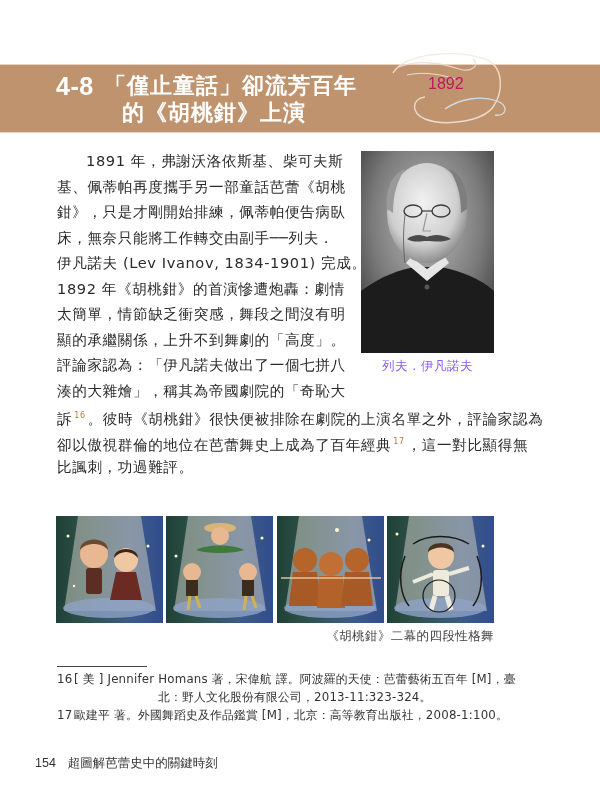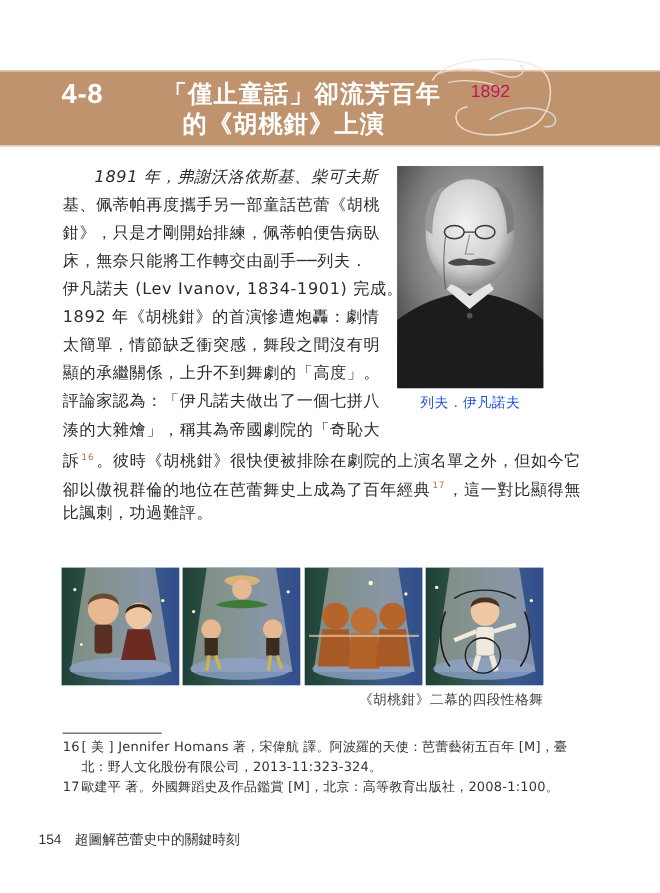--- a/index.html
+++ b/index.html
@@ -18,72 +18,72 @@
       border-bottom: 1px solid #e7d3c2;
     }
     .section-number {
       position: absolute; left: 56px; top: 72px;
       font-family: "Liberation Sans", sans-serif; font-weight: bold;
       font-size: 25px; color: #ffffff; letter-spacing: 0.5px;
     }
     .title-line {
       position: absolute; left: 105px;
       font-family: "DejaVu Sans", sans-serif; font-weight: bold;
-      font-size: 22px; color: #ffffff; letter-spacing: 1px; white-space: nowrap; margin-left: 44px;
+      font-size: 22px; color: #ffffff; letter-spacing: 1px; white-space: nowrap;
     }
     .title-line.l1 { top: 71px; left: 104px; }
     .title-line.l2 { top: 98px; left: 122px; }
     .year-label {
       position: absolute; left: 428px; top: 75px;
       font-family: "Liberation Sans", sans-serif; font-weight: normal;
       font-size: 16px; color: #be185d;
     }
     .ornament { position: absolute; left: 385px; top: 45px; width: 130px; height: 85px; pointer-events: none; }
 
     
     .body-text {
       position: absolute; font-size: 14.6px; line-height: 25.5px; color: #2b2b2b;
       letter-spacing: 0.6px;
     }
     .body-line { white-space: nowrap; height: 25.5px; }
-    .indent { padding-left: 29px; font-style: italic; }
+    .indent { padding-left: 29px; }
     .sup {
       font-size: 8px; color: #b07a48; vertical-align: 6px; margin: 0 2px;
     }
 
     
     .portrait {
       position: absolute; left: 361px; top: 151px; width: 133px; height: 202px;
       background: radial-gradient(ellipse at 45% 35%, #d8d8d8 0%, #a8a8a8 35%, #6a6a6a 60%, #2a2a2a 100%);
       overflow: hidden;
     }
     .portrait svg { width: 100%; height: 100%; display: block; }
     .portrait-caption {
       position: absolute; left: 361px; top: 358px; width: 133px; text-align: center;
-      font-size: 12.5px; color: #1d4ed8; letter-spacing: 0.5px;
+      font-size: 12.5px; color: #8b5cf6; letter-spacing: 0.5px;
     }
 
     
     .panels { position: absolute; left: 56px; top: 516px; width: 438px; height: 107px; }
     .panel {
       position: absolute; top: 0; width: 107px; height: 107px; overflow: hidden;
       background: linear-gradient(90deg, #1f4036 0%, #2c5148 25%, #3b5c8a 70%, #324d8c 100%);
     }
     .panel svg { width: 100%; height: 100%; display: block; }
     .panels-caption {
       position: absolute; left: 56px; top: 628px; width: 438px; text-align: right;
       font-size: 12.5px; color: #444; letter-spacing: 0.4px;
     }
 
     
     .fn-rule { position: absolute; left: 57px; top: 666px; width: 90px; height: 1px; background: #444; }
     .footnotes { position: absolute; left: 57px; top: 670px; font-size: 11.8px; line-height: 18px; color: #333; letter-spacing: 0.2px; }
     .fn { white-space: nowrap; }
     .fn-num { display: inline-block; width: 17px; }
-    .fn-cont { padding-left: 17px; white-space: nowrap; }
+    .fn-cont { padding-left: 17px; white-space: nowrap; text-align: center; }
 
     
     .footer { position: absolute; left: 35px; top: 755px; font-size: 12.5px; color: #333; white-space: nowrap; }
     .footer .page-num { display: inline-block; margin-right: 12px; font-family: "Liberation Sans", sans-serif; }
   </style>
 </head>
 <body>
 
 <div class="page">
 
@@ -106,21 +106,21 @@
     <div class="body-line">基、佩蒂帕再度攜手另一部童話芭蕾《胡桃</div>
     <div class="body-line">鉗》，只是才剛開始排練，佩蒂帕便告病臥</div>
     <div class="body-line">床，無奈只能將工作轉交由副手──列夫．</div>
     <div class="body-line">伊凡諾夫 (Lev Ivanov, 1834-1901) 完成。</div>
     <div class="body-line">1892 年《胡桃鉗》的首演慘遭炮轟：劇情</div>
     <div class="body-line">太簡單，情節缺乏衝突感，舞段之間沒有明</div>
     <div class="body-line">顯的承繼關係，上升不到舞劇的「高度」。</div>
     <div class="body-line">評論家認為：「伊凡諾夫做出了一個七拼八</div>
     <div class="body-line">湊的大雜燴」，稱其為帝國劇院的「奇恥大</div>
     <div class="body-line">
-      <span>訴</span><span class="sup">16</span><span>。彼時《胡桃鉗》很快便被排除在劇院的上演名單之外，但如今它</span>
+      <span>訴</span><span class="sup">16</span><span>。彼時《胡桃鉗》很快便被排除在劇院的上演名單之外，評論家認為</span>
     </div>
     <div class="body-line">
       <span>卻以傲視群倫的地位在芭蕾舞史上成為了百年經典</span><span class="sup">17</span><span>，這一對比顯得無</span>
     </div>
     <div class="body-line">比諷刺，功過難評。</div>
   </div>
 
   <div class="portrait">
     <svg viewBox="0 0 133 202">
       <rect width="133" height="202" fill="#8c8c8c"></rect>

